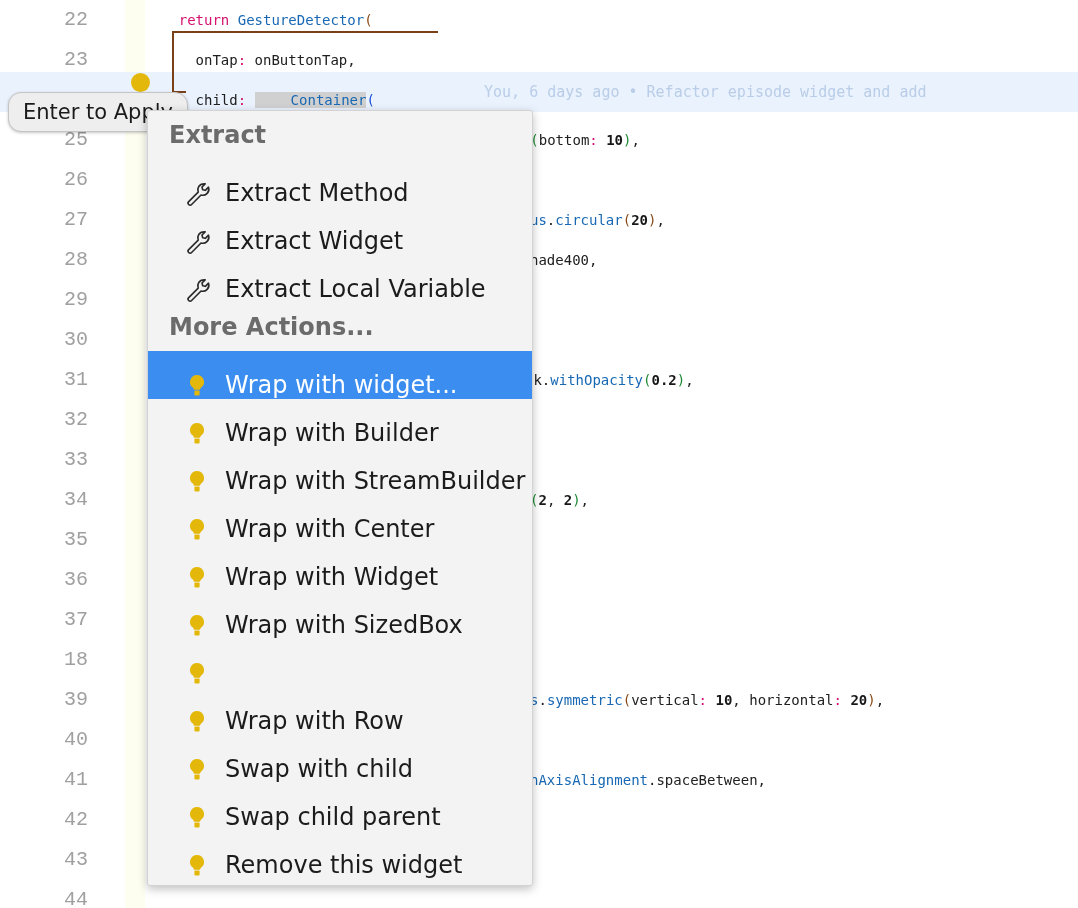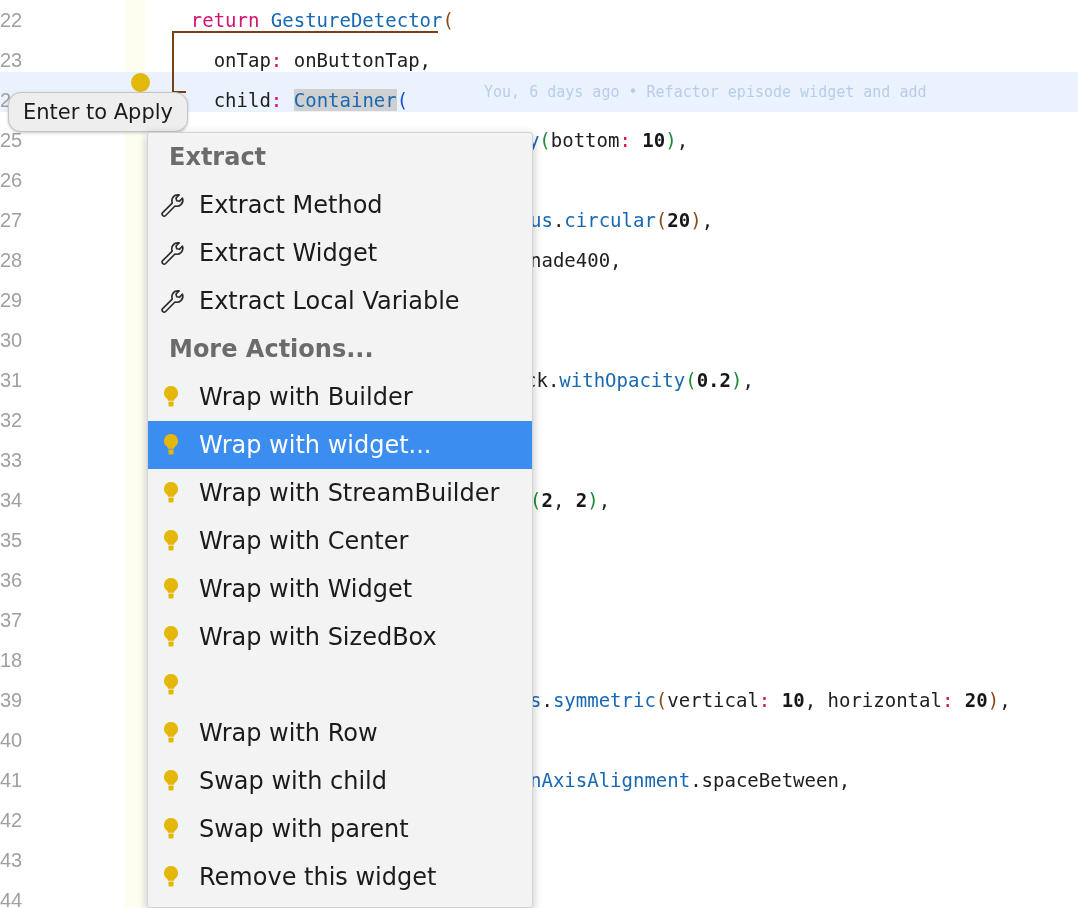--- a/index.html
+++ b/index.html
@@ -8,39 +8,39 @@
     background:#ffffff;
     font-family:"Liberation Sans", sans-serif;
     position:relative;
   }
   
   #editor{position:absolute;inset:0;background:#ffffff;}
   .gutter{position:absolute;left:0;top:0;width:125px;height:908px;background:#ffffff;}
   .gutter-stripe{position:absolute;left:125px;top:0;width:20px;height:908px;background:#fdfdf0;}
   .linenums{position:absolute;left:0;top:0;width:92px;}
   .ln{
-    height:40px;line-height:40px;
-    font-family:Liberation Sans, sans-serif;
+    height:40px;line-height:40px;text-align:right;
+    font-family:Liberation Mono, monospace;
     font-size:20px;color:#a0a0a0;padding-right:4px;
   }
   .codearea{
     position:absolute;left:145px;top:0;right:10px;height:908px;
     font-family:"DejaVu Sans Mono","Liberation Mono",monospace;
-    font-size:19px;
+    font-size:14px;
   }
   .cl{height:40px;line-height:40px;white-space:pre;color:#202020;}
   .kw{color:#d5106d;}
   .type{color:#1868b3;}
   .fn{color:#1868b3;}
   .colon{color:#d5106d;}
   .num{color:#171717;font-weight:bold;}
   .par-brown{color:#8a4b18;}
   .par-green{color:#1e8a35;}
   .par-blue{color:#1a4fd6;}
-  .sel{background:#d0d0d0;}
+  .sel{background:#d0d0d0;padding-left:36px;}
   .blame-row2{position:absolute;left:0;right:0;top:72px;height:40px;background:#eaf2fd;}
   .blame-txt{
     position:absolute;left:484px;top:72px;height:40px;line-height:40px;
     font-family:"DejaVu Sans Mono","Liberation Mono",monospace;
     font-size:15px;color:#b9cde8;white-space:pre;
   }
   
   .block-guide{position:absolute;left:172px;top:31px;width:2px;height:62px;background:#7a4018;}
   .block-top{position:absolute;left:172px;top:31px;width:266px;height:2px;background:#7a4018;}
   .block-foot{position:absolute;left:172px;top:91px;width:14px;height:2px;background:#7a4018;}
@@ -53,32 +53,32 @@
     font-family:"DejaVu Sans", sans-serif;font-size:21px;color:#1b1b1b;
     z-index:40;
   }
   
   #gutter-bulb{
     position:absolute;left:131px;top:73px;width:19px;height:19px;
     border-radius:50%;background:#e3b80b;z-index:30;
   }
   
   #menu{
-    position:absolute;left:147px;top:132px;width:384px;height:774px;
+    position:absolute;left:147px;top:110px;width:384px;height:774px;
     background:#f3f3f3;border:1px solid #d3d3d3;border-radius:3px;
     box-shadow:0 3px 10px rgba(0,0,0,.25);
     z-index:50;overflow:hidden;
   }
   .sec-head{
     height:48px;line-height:48px;padding-left:21px;
     font-family:"DejaVu Sans", sans-serif;
     font-size:24px;font-weight:bold;color:#6b6b6b;
   }
   .mi{
-    height:48px;display:flex;align-items:center;padding-left:11px;
+    height:48px;display:flex;align-items:flex-end;padding-left:37px;
     font-family:"DejaVu Sans", sans-serif;font-size:24px;color:#1b1b1b;
   }
   .mi .ico{width:40px;flex:0 0 40px;display:flex;align-items:center;justify-content:flex-start;}
   .mi.selected{background:#3b8ef0;color:#ffffff;}
   svg{display:block;}
 </style>
 </head>
 <body>
 
 <div id="editor">
@@ -175,38 +175,38 @@
         <span class="ico">
           <svg width="26" height="26" viewBox="0 0 24 24">
             <path d="M17.3 2.6a5.6 5.6 0 0 0-5.1 7.7L3.4 19a1.9 1.9 0 0 0 2.7 2.7l8.7-8.8a5.6 5.6 0 0 0 6.9-7.2l-2.9 2.9-2.5-.6-.6-2.5 2.9-2.9a5.6 5.6 0 0 0-1.3-.1z" fill="none" stroke="#2b2b2b" stroke-width="1.5" stroke-linejoin="round"></path>
           </svg>
         </span>
         <span>Extract Local Variable</span>
       </div>
     </div>
   <div class="sec-head">More Actions...</div>
   <div id="action-list">
+      <div class="mi selected" style="background: rgb(59, 142, 240);">
+        <span class="ico">
+          <svg width="24" height="26" viewBox="0 0 24 26">
+            <path d="M12 2a7 7 0 0 0-4.2 12.6c.7.6 1.1 1.3 1.2 2.1h6c.1-.8.5-1.5 1.2-2.1A7 7 0 0 0 12 2z" fill="#e3b80b"></path>
+            <rect x="9.4" y="17.6" width="5.2" height="5" rx="1" fill="#e3b80b"></rect>
+          </svg>
+        </span>
+        <span>Wrap with widget...</span>
+      </div>
       <div class="mi">
         <span class="ico">
           <svg width="24" height="26" viewBox="0 0 24 26">
             <path d="M12 2a7 7 0 0 0-4.2 12.6c.7.6 1.1 1.3 1.2 2.1h6c.1-.8.5-1.5 1.2-2.1A7 7 0 0 0 12 2z" fill="#e3b80b"></path>
             <rect x="9.4" y="17.6" width="5.2" height="5" rx="1" fill="#e3b80b"></rect>
           </svg>
         </span>
         <span>Wrap with Builder</span>
       </div>
-      <div class="mi selected" style="background: rgb(59, 142, 240);">
-        <span class="ico">
-          <svg width="24" height="26" viewBox="0 0 24 26">
-            <path d="M12 2a7 7 0 0 0-4.2 12.6c.7.6 1.1 1.3 1.2 2.1h6c.1-.8.5-1.5 1.2-2.1A7 7 0 0 0 12 2z" fill="#e3b80b"></path>
-            <rect x="9.4" y="17.6" width="5.2" height="5" rx="1" fill="#e3b80b"></rect>
-          </svg>
-        </span>
-        <span>Wrap with widget...</span>
-      </div>
       <div class="mi">
         <span class="ico">
           <svg width="24" height="26" viewBox="0 0 24 26">
             <path d="M12 2a7 7 0 0 0-4.2 12.6c.7.6 1.1 1.3 1.2 2.1h6c.1-.8.5-1.5 1.2-2.1A7 7 0 0 0 12 2z" fill="#e3b80b"></path>
             <rect x="9.4" y="17.6" width="5.2" height="5" rx="1" fill="#e3b80b"></rect>
           </svg>
         </span>
         <span>Wrap with StreamBuilder</span>
       </div>
       <div class="mi">
@@ -262,21 +262,21 @@
         </span>
         <span>Swap with child</span>
       </div>
       <div class="mi">
         <span class="ico">
           <svg width="24" height="26" viewBox="0 0 24 26">
             <path d="M12 2a7 7 0 0 0-4.2 12.6c.7.6 1.1 1.3 1.2 2.1h6c.1-.8.5-1.5 1.2-2.1A7 7 0 0 0 12 2z" fill="#e3b80b"></path>
             <rect x="9.4" y="17.6" width="5.2" height="5" rx="1" fill="#e3b80b"></rect>
           </svg>
         </span>
-        <span>Swap with parent</span>
+        <span>Swap child parent</span>
       </div>
       <div class="mi">
         <span class="ico">
           <svg width="24" height="26" viewBox="0 0 24 26">
             <path d="M12 2a7 7 0 0 0-4.2 12.6c.7.6 1.1 1.3 1.2 2.1h6c.1-.8.5-1.5 1.2-2.1A7 7 0 0 0 12 2z" fill="#e3b80b"></path>
             <rect x="9.4" y="17.6" width="5.2" height="5" rx="1" fill="#e3b80b"></rect>
           </svg>
         </span>
         <span>Remove this widget</span>
       </div>

